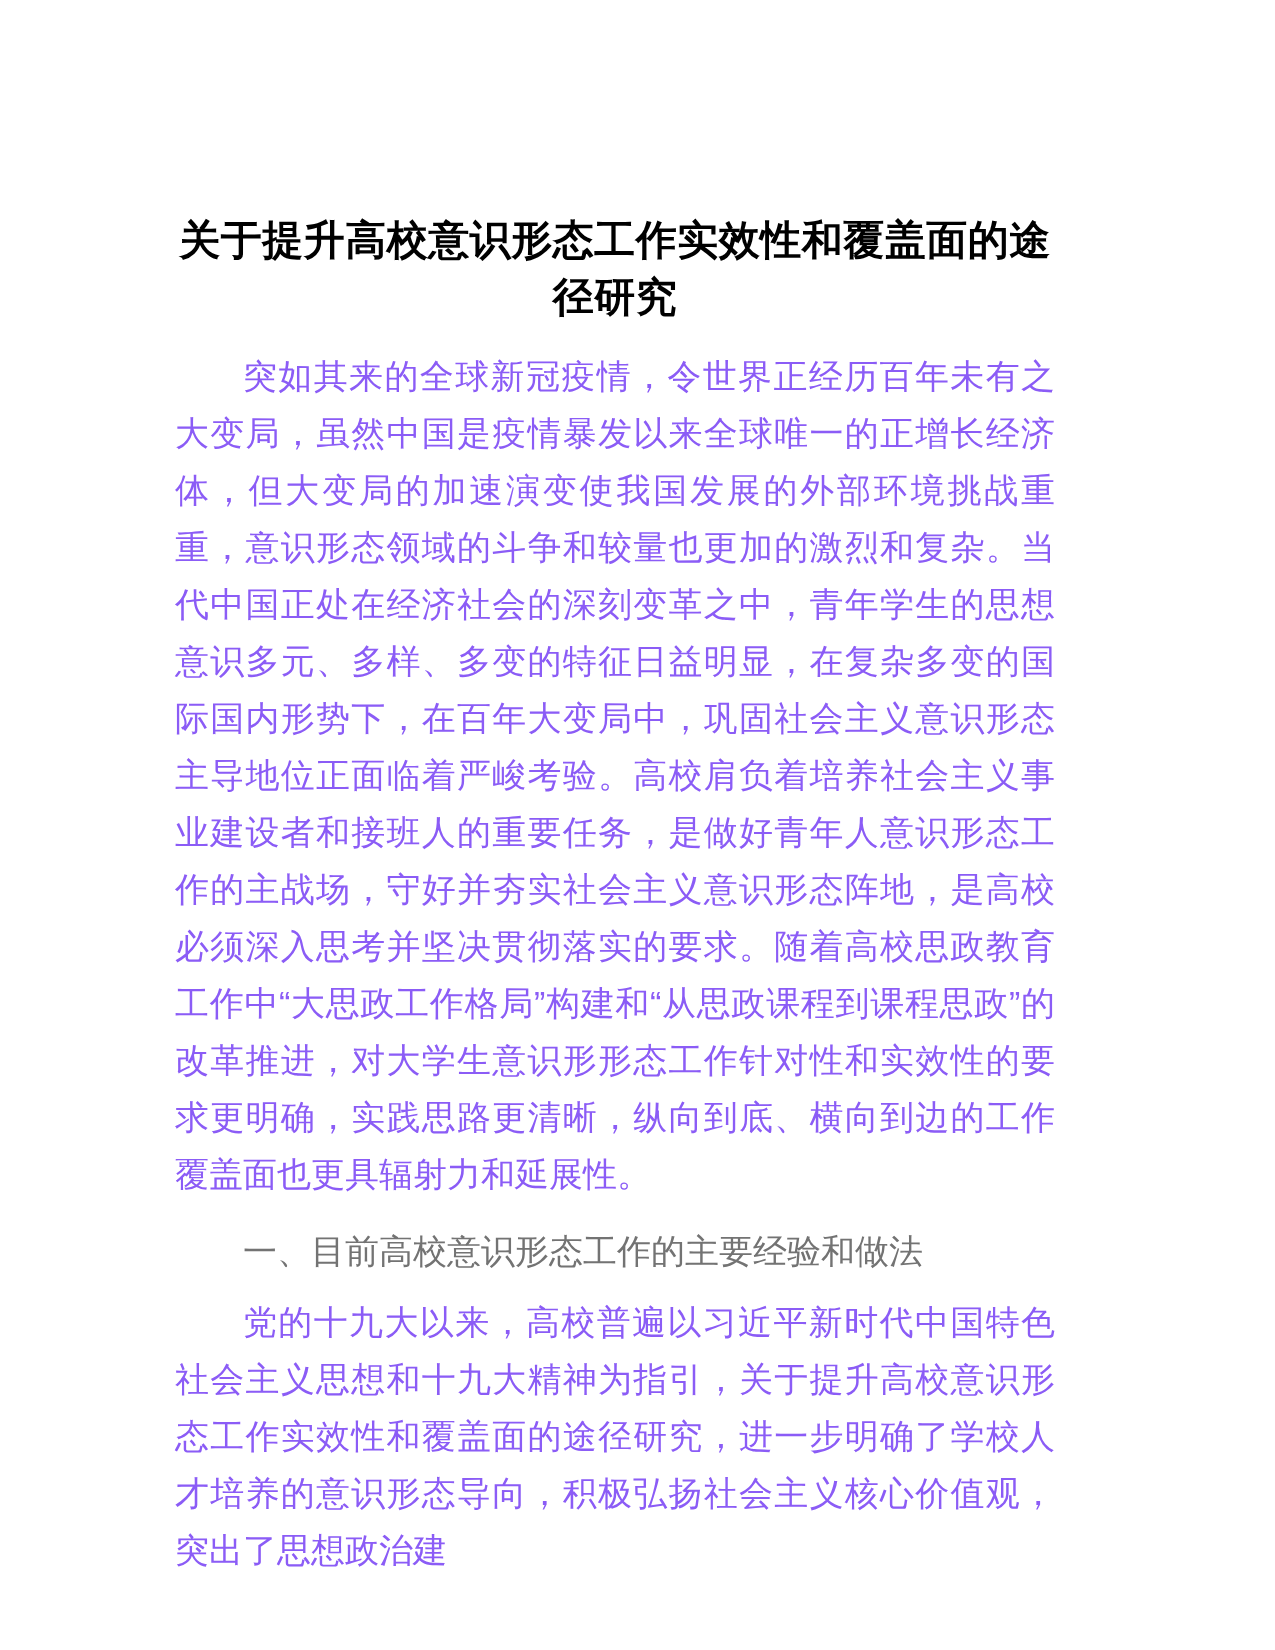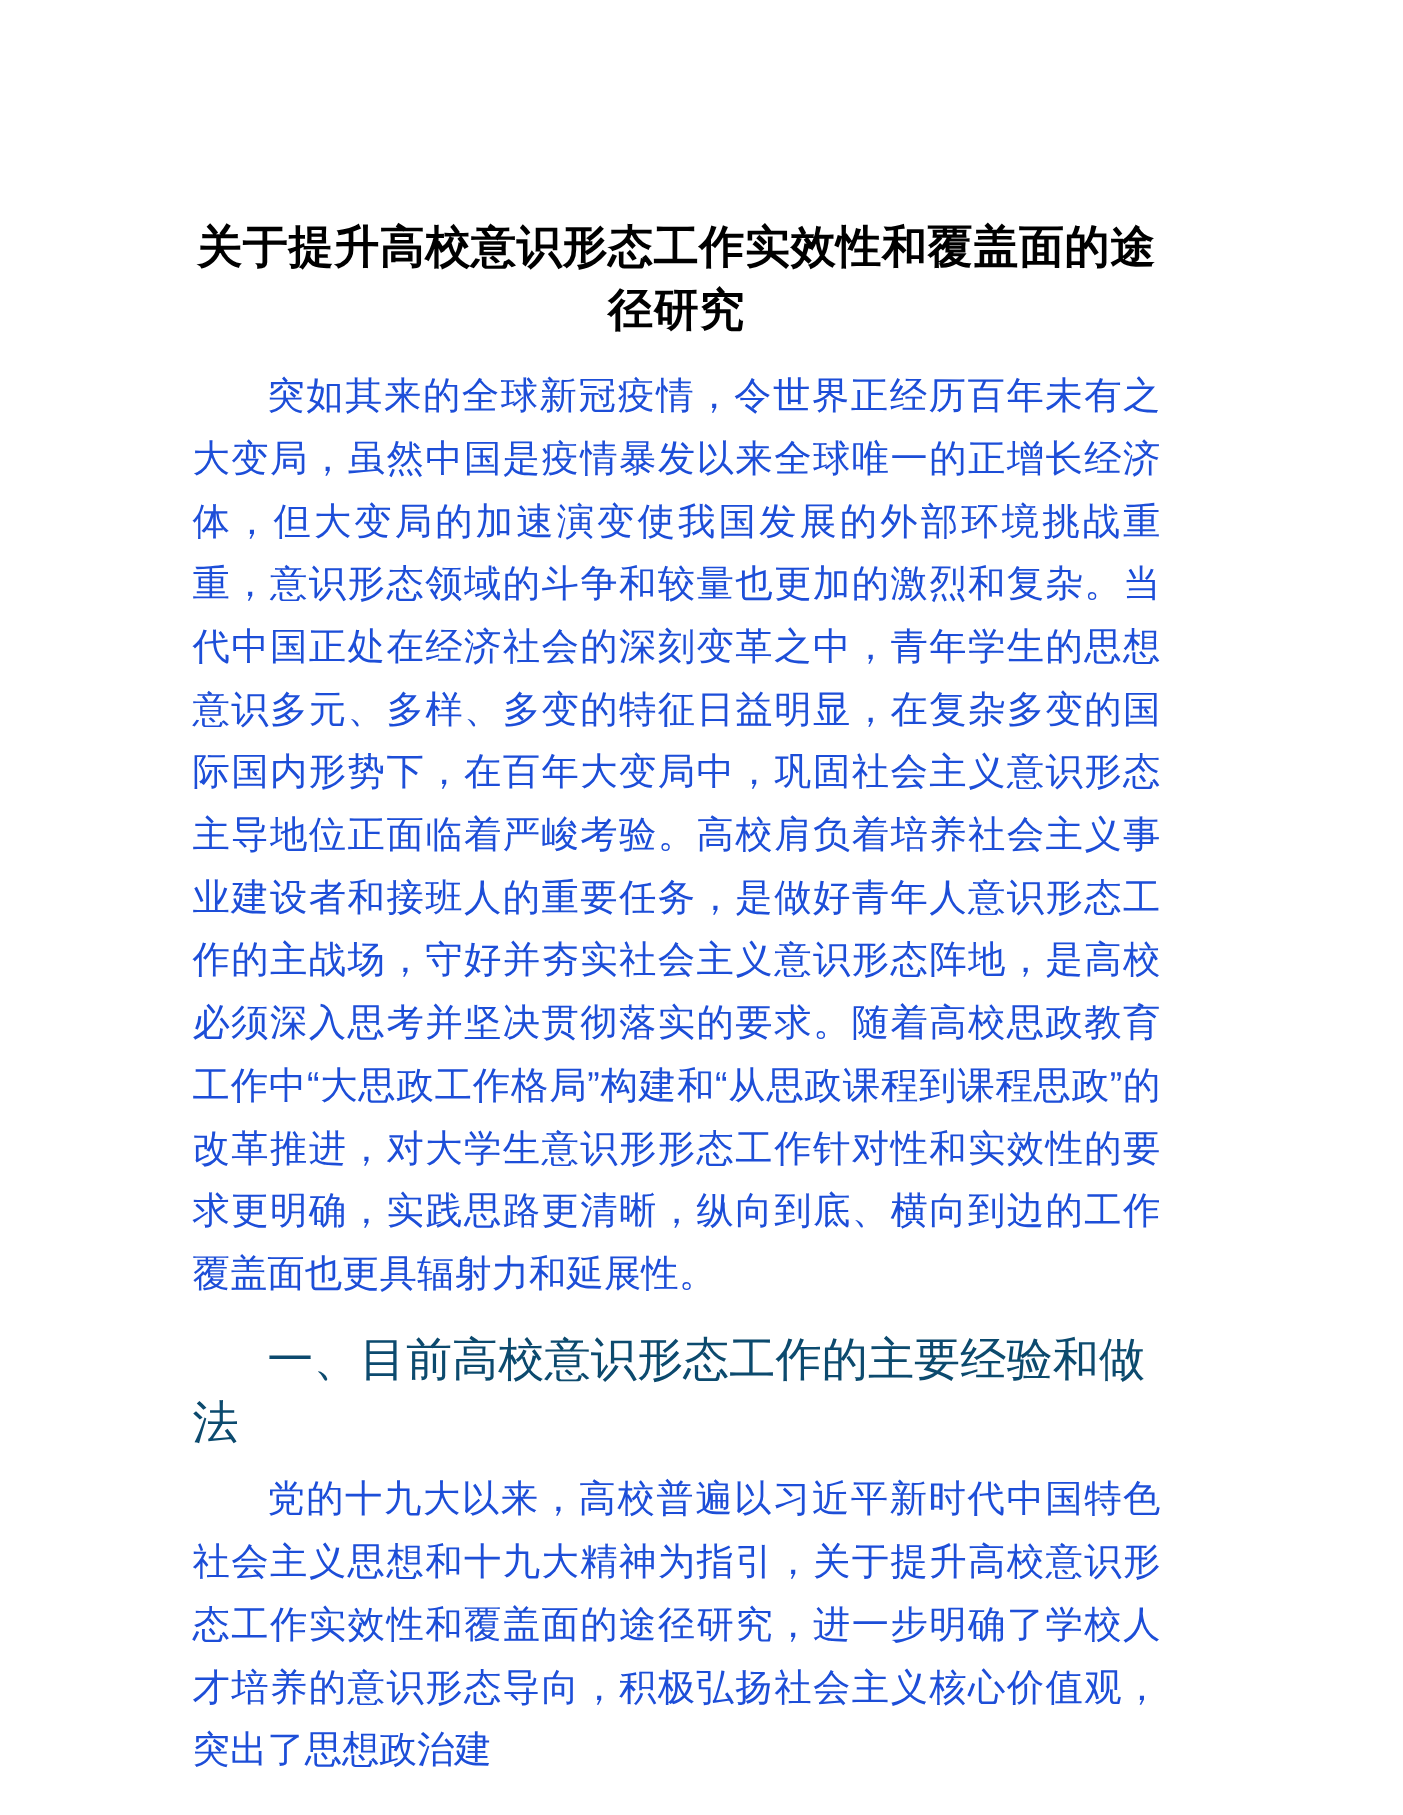--- a/index.html
+++ b/index.html
@@ -22,41 +22,41 @@
     left: 175px;
     top: 196px;
     width: 880px;
   }
   .doc-title {
     font-size: 41px;
     font-weight: bold;
     line-height: 57px;
     text-align: center;
     letter-spacing: 0.5px;
-    margin: 0 0 22px 0;
+    margin: 16px 0 22px 0;
     color: #000000;
   }
   .body-para {
     font-size: 34px;
     line-height: 57px;
     text-align: justify;
     text-align-last: left;
     text-justify: inter-ideograph;
     margin: 0;
     text-indent: 68px;
-    color: #1d4ed8;
+    color: #8b5cf6;
     word-break: break-all;
   }
   .section-heading {
-    font-size: 42px;
+    font-size: 34px;
     line-height: 57px;
     margin: 0;
     text-indent: 68px;
     text-align: left;
-    color: #0c4a6e;
+    color: #737373;
   }
   .gap-before-heading {
     height: 20px;
   }
   .gap-after-heading {
     height: 14px;
   }
 </style>
 </head>
 <body>

